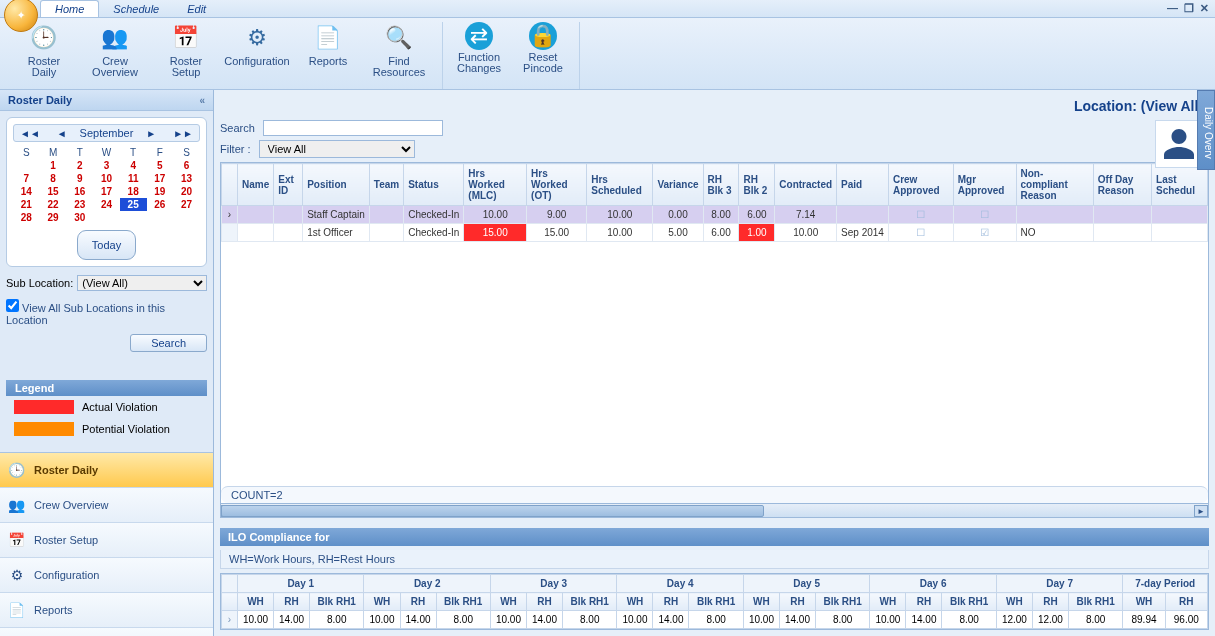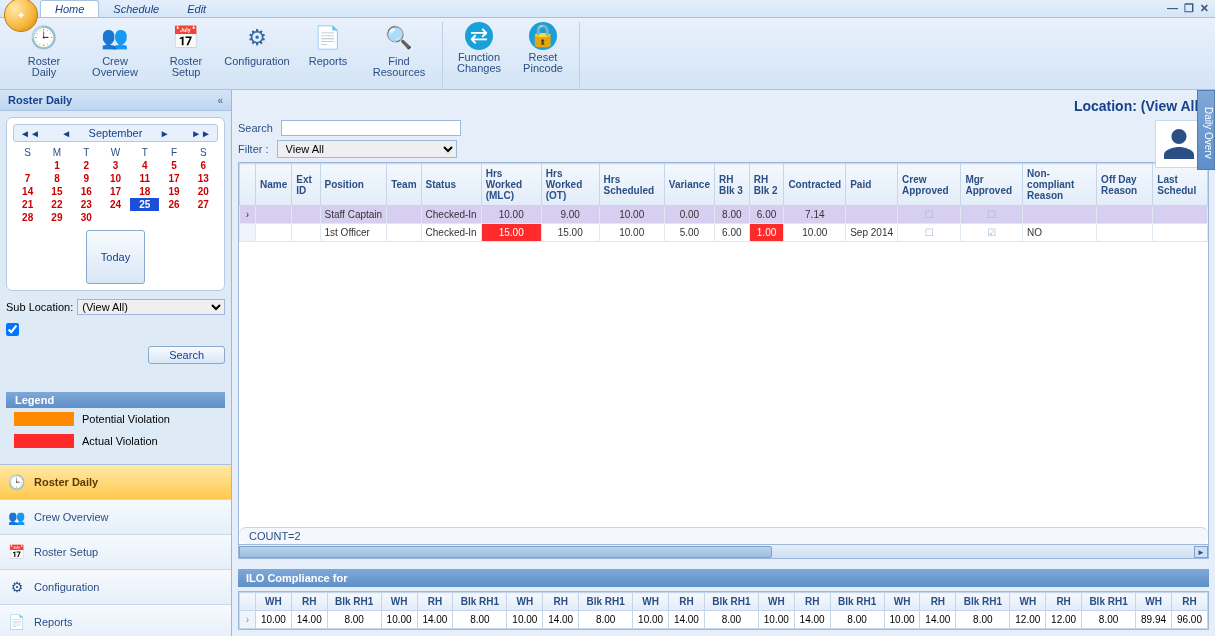--- a/index.html
+++ b/index.html
@@ -18,32 +18,32 @@
 .ribbon-group { display:flex; gap:8px; padding:0 8px; border-right:1px solid #bcd2ea; }
 .ribbon-btn { display:flex; flex-direction:column; align-items:center; justify-content:flex-start; width:56px; cursor:pointer; color:#2b4f85; text-align:center; }
 .ribbon-btn .icon { width:32px; height:32px; display:flex;align-items:center;justify-content:center;font-size:22px;color:#356aa0;}
 .ribbon-btn .label { line-height:11px; margin-top:2px;}
 .ribbon-btn.wide{width:70px;}
 
 
 .main { position:absolute; top:90px; left:0; right:0; bottom:0; display:flex; }
 
 
-.sidebar { width:232px; background:#dfeaf7; border-right:1px solid #9cb9db; display:flex; flex-direction:column; }
+.sidebar { width:214px; background:#dfeaf7; border-right:1px solid #9cb9db; display:flex; flex-direction:column; }
 .side-header { background: linear-gradient(#d6e5f7,#bed6f0); color:#15428b; font-weight:bold; padding:4px 8px; border-bottom:1px solid #a8c3e2; display:flex;justify-content:space-between;align-items:center;}
 .side-header .collapse{font-size:10px;color:#5a7eab;cursor:pointer;}
 .side-body { padding:6px; }
 .cal-box { background:#fff; border:1px solid #b5cbe4; border-radius:6px; padding:6px; }
 .cal-nav { background:#e7f0fb; border:1px solid #b5cbe4; border-radius:3px; padding:2px; display:flex; justify-content:space-between; align-items:center; color:#15428b; margin-bottom:4px;}
 .cal-nav .nav-btn{cursor:pointer;padding:0 4px;font-size:10px;}
 .cal-grid { width:100%; border-collapse:collapse; text-align:center;}
 .cal-grid th { color:#2b4f85; font-weight:normal; padding:1px 0; font-size:10px;}
 .cal-grid td { padding:1px 0; color:#c00; font-weight:bold; font-size:10px;}
 .cal-grid td.sel { background:#1d4ed8; color:#fff; }
-.today-btn { display:block; margin:6px auto 0; padding:20px 14px; background:linear-gradient(#f8fbff,#d8e6f6); border:1px solid #8aa9cc; border-radius:3px; color:#15428b; cursor:pointer;}
+.today-btn { display:block; margin:6px auto 0; padding:8px 14px; background:linear-gradient(#f8fbff,#d8e6f6); border:1px solid #8aa9cc; border-radius:9px; color:#15428b; cursor:pointer;}
 .sub-loc { margin-top:8px; display:flex; align-items:center; gap:4px; }
 .sub-loc select{flex:1;font-size:11px;border:1px solid #9cb9db;}
 .chkline{margin-top:8px; color:#2b4f85;}
 .search-side-btn{float:right;margin-top:8px;padding:2px 20px;background:linear-gradient(#f8fbff,#d8e6f6);border:1px solid #8aa9cc;border-radius:3px;color:#15428b;cursor:pointer;}
 .legend-hdr{background:linear-gradient(#7fa8d8,#5e8fc8);color:#fff;font-weight:bold;padding:2px 9px;margin-top:28px;}
 .legend-row{display:flex;align-items:center;gap:8px;padding:4px 8px;}
 .swatch{width:60px;height:14px;}
 .nav-list{margin-top:6px;flex:1;display:flex;flex-direction:column;border-top:1px solid #a8c3e2;}
 .nav-item{display:flex;align-items:center;gap:8px;padding:8px 8px;border-bottom:1px solid #c8d9ed;background:linear-gradient(#f6fafe,#e6eff9);color:#2b4f85;cursor:pointer;}
 .nav-item.active{background:linear-gradient(#ffe9a8,#ffc94e);font-weight:bold;color:#5a3a00;}
@@ -226,31 +226,32 @@
             </tbody>
         </table>
         <button class="today-btn">Today</button>
       </div>
       <div class="sub-loc">
         <span>Sub Location:</span>
         <select><option>(View All)</option></select>
       </div>
       <div class="chkline">
         <input type="checkbox" checked="" style="">
+        <span>View All Sub Locations in this Location</span>
       </div>
       <button class="search-side-btn">Search</button>
       <div style="clear:both"></div>
       <div class="legend-hdr">Legend</div>
       <div class="legend-row">
+          <div class="swatch" style="background:#ff2a2a"></div>
+          <span>Actual Violation</span>
+        </div>
+      <div class="legend-row">
           <div class="swatch" style="background:#ff8a00"></div>
           <span>Potential Violation</span>
-        </div>
-      <div class="legend-row">
-          <div class="swatch" style="background:#ff2a2a"></div>
-          <span>Actual Violation</span>
         </div>
     </div>
     <div class="nav-list" id="nav-list">
         <div class="nav-item active">
           <span class="ni-icon">🕒</span>
           <span>Roster Daily</span>
         </div>
         <div class="nav-item">
           <span class="ni-icon">👥</span>
           <span>Crew Overview</span>
@@ -283,21 +284,21 @@
         <svg viewBox="0 0 24 24">
             <path d="M12 12c2.7 0 5-2.3 5-5s-2.3-5-5-5-5 2.3-5 5 2.3 5 5 5zm0 2c-3.3 0-10 1.7-10 5v3h20v-3c0-3.3-6.7-5-10-5z"></path>
           </svg>
       </div>
       <div class="search-row">
         <label>Search</label>
         <input type="text" style="width: 180px;">
       </div>
       <div class="search-row">
         <label>Filter :</label>
-        <select style="width:180px"><option>View All</option></select>
+        <select style="width:156px"><option>View All</option></select>
       </div>
 
       <div class="grid-wrap">
         <table class="grid">
           <thead>
               <tr id="grid-head">
                 <th class="rowexp"></th>
                 <th>Name</th>
                 <th>Ext ID</th>
                 <th>Position</th>
@@ -366,23 +367,35 @@
         <div class="grid-spacer"></div>
         <div class="count-bar">COUNT=2</div>
         <div class="hscroll">
           <div class="arrow left">◄</div>
           <div class="thumb"></div>
           <div class="arrow right">►</div>
         </div>
       </div>
 
       <div class="ilo-hdr">ILO Compliance for</div>
+      <div class="ilo-sub">WH=Work Hours, RH=Rest Hours</div>
       <div class="ilo-wrap">
         <table class="ilo-grid">
           <thead>
+            <tr class="toprow" id="ilo-top">
+                <th rowspan="1" colspan="1" class="rowexp"></th>
+                <th colspan="3">Day 1</th>
+                <th colspan="3">Day 2</th>
+                <th colspan="3">Day 3</th>
+                <th colspan="3">Day 4</th>
+                <th colspan="3">Day 5</th>
+                <th colspan="3">Day 6</th>
+                <th colspan="3">Day 7</th>
+                <th colspan="2">7-day Period</th>
+              </tr>
             <tr id="ilo-sub">
                 <th class="rowexp"></th>
                 <th>WH</th>
                 <th>RH</th>
                 <th>Blk RH1</th>
                 <th>WH</th>
                 <th>RH</th>
                 <th>Blk RH1</th>
                 <th>WH</th>
                 <th>RH</th>

